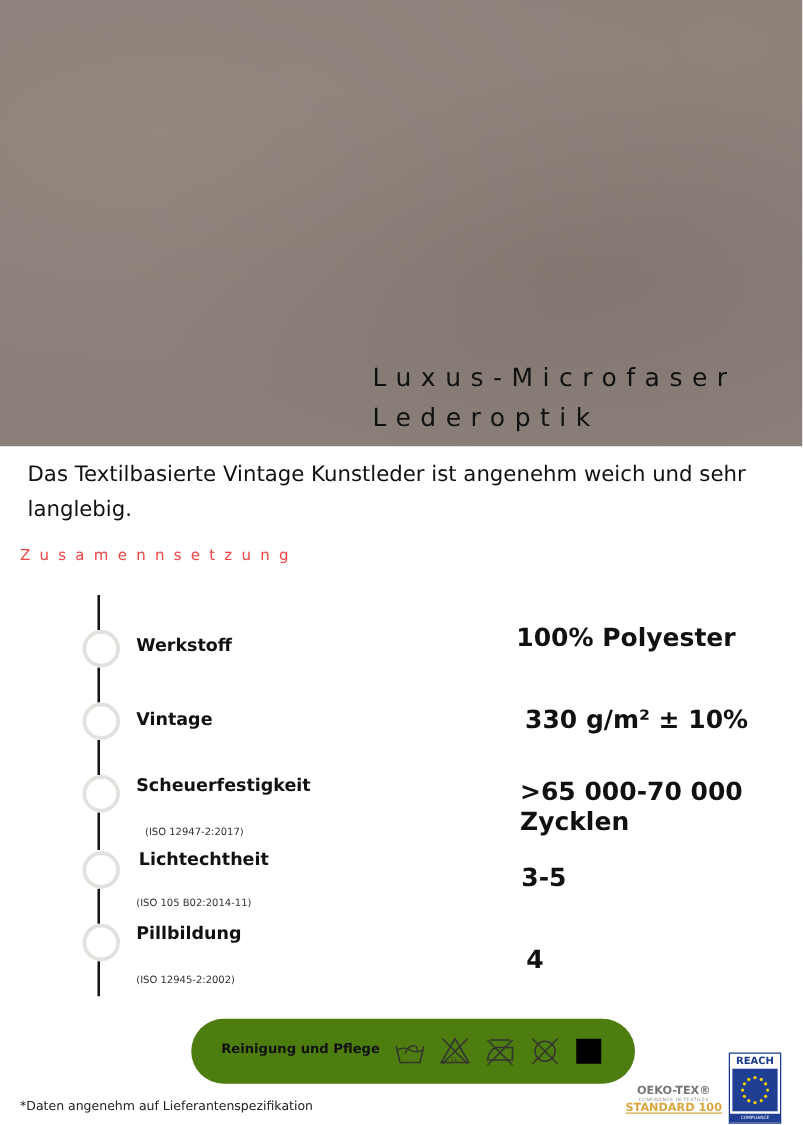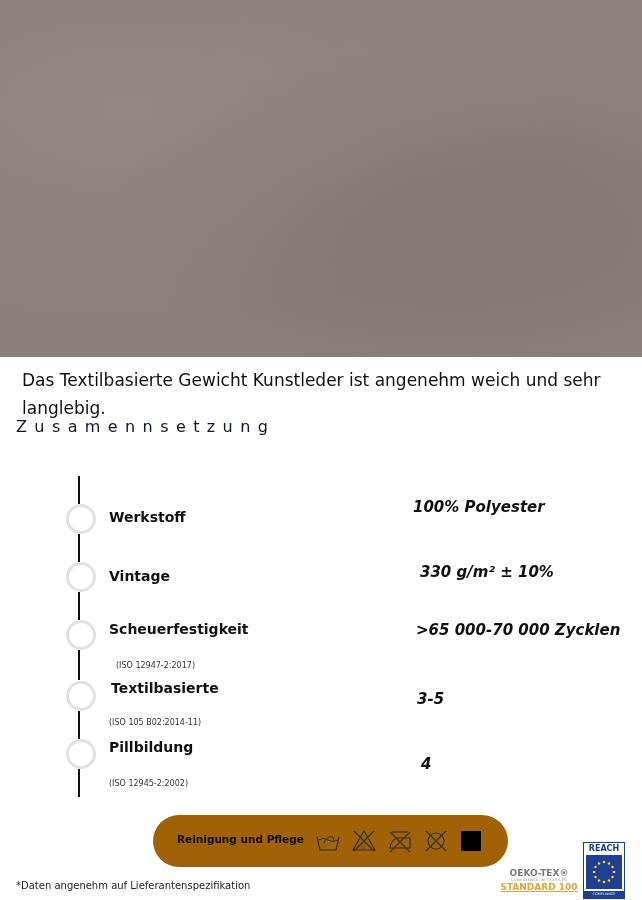--- a/index.html
+++ b/index.html
@@ -5,68 +5,70 @@
   html, body { margin: 0; padding: 0; }
   body { width: 642px; height: 900px; background: #ffffff; position: relative; overflow: hidden; font-family: "DejaVu Sans", sans-serif; color: #111; }
   .hero { position: absolute; left: 0; top: 0; width: 642px; height: 357px;
     background:
       radial-gradient(ellipse at 20% 30%, rgba(160,150,140,0.35), transparent 60%),
       radial-gradient(ellipse at 70% 60%, rgba(110,100,92,0.35), transparent 55%),
       radial-gradient(ellipse at 90% 10%, rgba(150,140,130,0.3), transparent 50%),
       #8a8079; }
   .hero-title { position: absolute; left: 298px; top: 286px; font-size: 20px; letter-spacing: 7.6px; line-height: 32px; color: #111; font-weight: 500; }
   .intro { position: absolute; left: 22px; top: 366px; width: 610px; font-size: 17px; line-height: 28px; color: #111; }
-  .section-label { position: absolute; left: 16px; top: 417px; font-size: 16px; letter-spacing: 7.4px; color: #0f172a; }
+  .section-label { position: absolute; left: 16px; top: 437px; font-size: 12px; letter-spacing: 7.4px; color: #ef4444; }
   .timeline-line { position: absolute; left: 78px; width: 2px; background: #111; }
   .node { position: absolute; left: 66px; width: 24px; height: 24px; border-radius: 50%; border: 3px solid #e3e1dd; background: #fff; }
   .prop-label { position: absolute; left: 109px; font-size: 14px; font-weight: bold; color: #111; }
   .prop-sub { position: absolute; font-size: 8px; color: #333; margin-top: 20px; }
-  .prop-value { position: absolute; font-size: 15px; font-weight: bold; color: #111; font-style: italic; }
-  .care-bar { position: absolute; left: 153px; top: 815px; width: 355px; height: 52px; border-radius: 26px; background: #a16207; }
+  .prop-value { position: absolute; font-size: 20px; font-weight: bold; color: #111; }
+  .care-bar { position: absolute; left: 153px; top: 815px; width: 355px; height: 52px; border-radius: 26px; background: #4d7c0f; }
   .care-label { position: absolute; left: 24px; top: 18px; font-size: 10.5px; font-weight: bold; color: #111; }
   .care-icon { position: absolute; top: 13px; width: 26px; height: 26px; }
   .footnote { position: absolute; left: 16px; top: 880px; font-size: 10px; color: #222; }
   .oeko { position: absolute; left: 495px; top: 868px; width: 88px; text-align: center; }
   .oeko-top { font-size: 9px; font-weight: bold; color: #777; }
   .oeko-mid { font-size: 3.5px; color: #888; letter-spacing: 0.5px; }
   .oeko-bot { font-size: 9px; font-weight: bold; color: #d9a640; text-decoration: underline; }
   .reach { position: absolute; left: 583px; top: 842px; width: 40px; height: 55px; border: 1px solid #1b3c8c; background: #fff; }
   .reach-top { height: 11px; font-size: 8px; font-weight: bold; color: #1b3c8c; text-align: center; line-height: 11px; }
   .reach-flag { position: absolute; left: 2px; top: 12px; width: 36px; height: 34px; background: #1f3e94; }
   .reach-bot { position: absolute; left: 0; bottom: 0; width: 40px; height: 7px; background: #1f3e94; color: #fff; font-size: 3.5px; text-align: center; line-height: 7px; }
 </style>
 </head>
 <body>
 
 <div class="hero">
   <div class="hero-title">
+    <div>Luxus-Microfaser</div>
+    <div>Lederoptik</div>
   </div>
 </div>
 
-<div class="intro">Das Textilbasierte Gewicht Kunstleder ist angenehm weich und sehr langlebig.</div>
+<div class="intro">Das Textilbasierte Vintage Kunstleder ist angenehm weich und sehr langlebig.</div>
 <div class="section-label">Zusamennsetzung</div>
 
 <div class="timeline-line" style="top:476px;height:28px"></div>
 <div class="timeline-line" style="top:534px;height:28px"></div>
 <div class="timeline-line" style="top:592px;height:28px"></div>
 <div class="timeline-line" style="top:650px;height:30px"></div>
 <div class="timeline-line" style="top:711px;height:28px"></div>
 <div class="timeline-line" style="top:769px;height:28px"></div>
 
 <div class="node" style="top:504px"></div>
 <div class="node" style="top:562px"></div>
 <div class="node" style="top:620px"></div>
 <div class="node" style="top:681px"></div>
 <div class="node" style="top:739px"></div>
 
 <div class="prop-label" style="top:509px">Werkstoff</div>
 <div class="prop-label" style="top:568px">Vintage</div>
 <div class="prop-label" style="top:621px">Scheuerfestigkeit</div>
 <div class="prop-sub" style="left:116px;top:641px">(ISO 12947-2:2017)</div>
-<div class="prop-label" style="left:111px;top:680px">Textilbasierte</div>
+<div class="prop-label" style="left:111px;top:680px">Lichtechtheit</div>
 <div class="prop-sub" style="left:109px;top:698px">(ISO 105 B02:2014-11)</div>
 <div class="prop-label" style="top:739px">Pillbildung</div>
 <div class="prop-sub" style="left:109px;top:759px">(ISO 12945-2:2002)</div>
 
 <div class="prop-value" style="left:413px;top:498px">100% Polyester</div>
 <div class="prop-value" style="left:420px;top:563px">330 g/m² ± 10%</div>
 <div class="prop-value" style="left:416px;top:621px">&gt;65 000-70 000 Zycklen</div>
 <div class="prop-value" style="left:417px;top:690px">3-5</div>
 <div class="prop-value" style="left:421px;top:755px">4</div>
 

